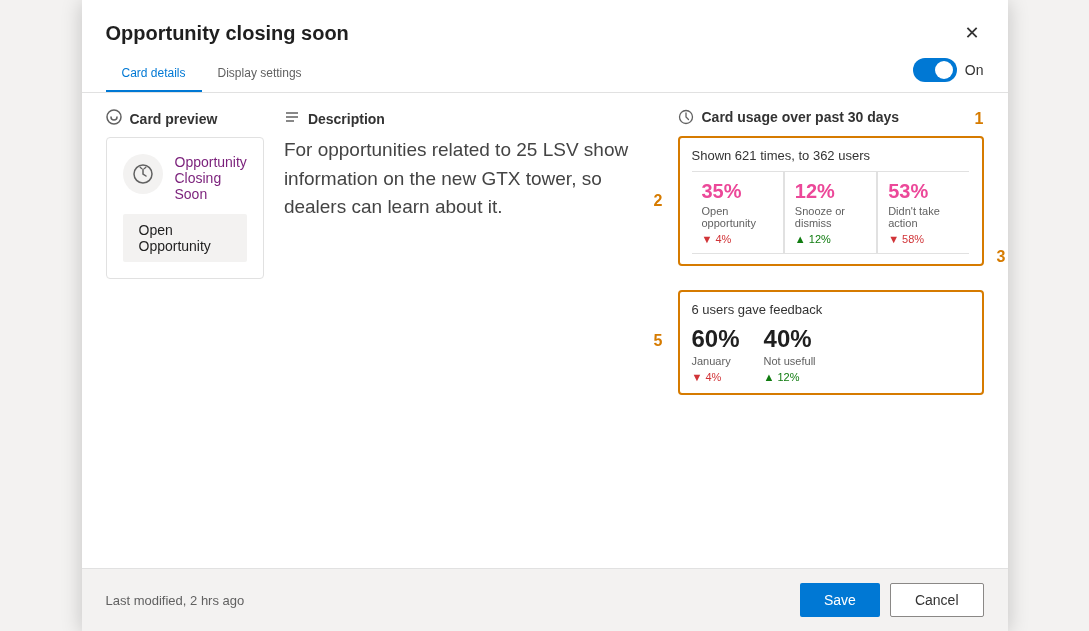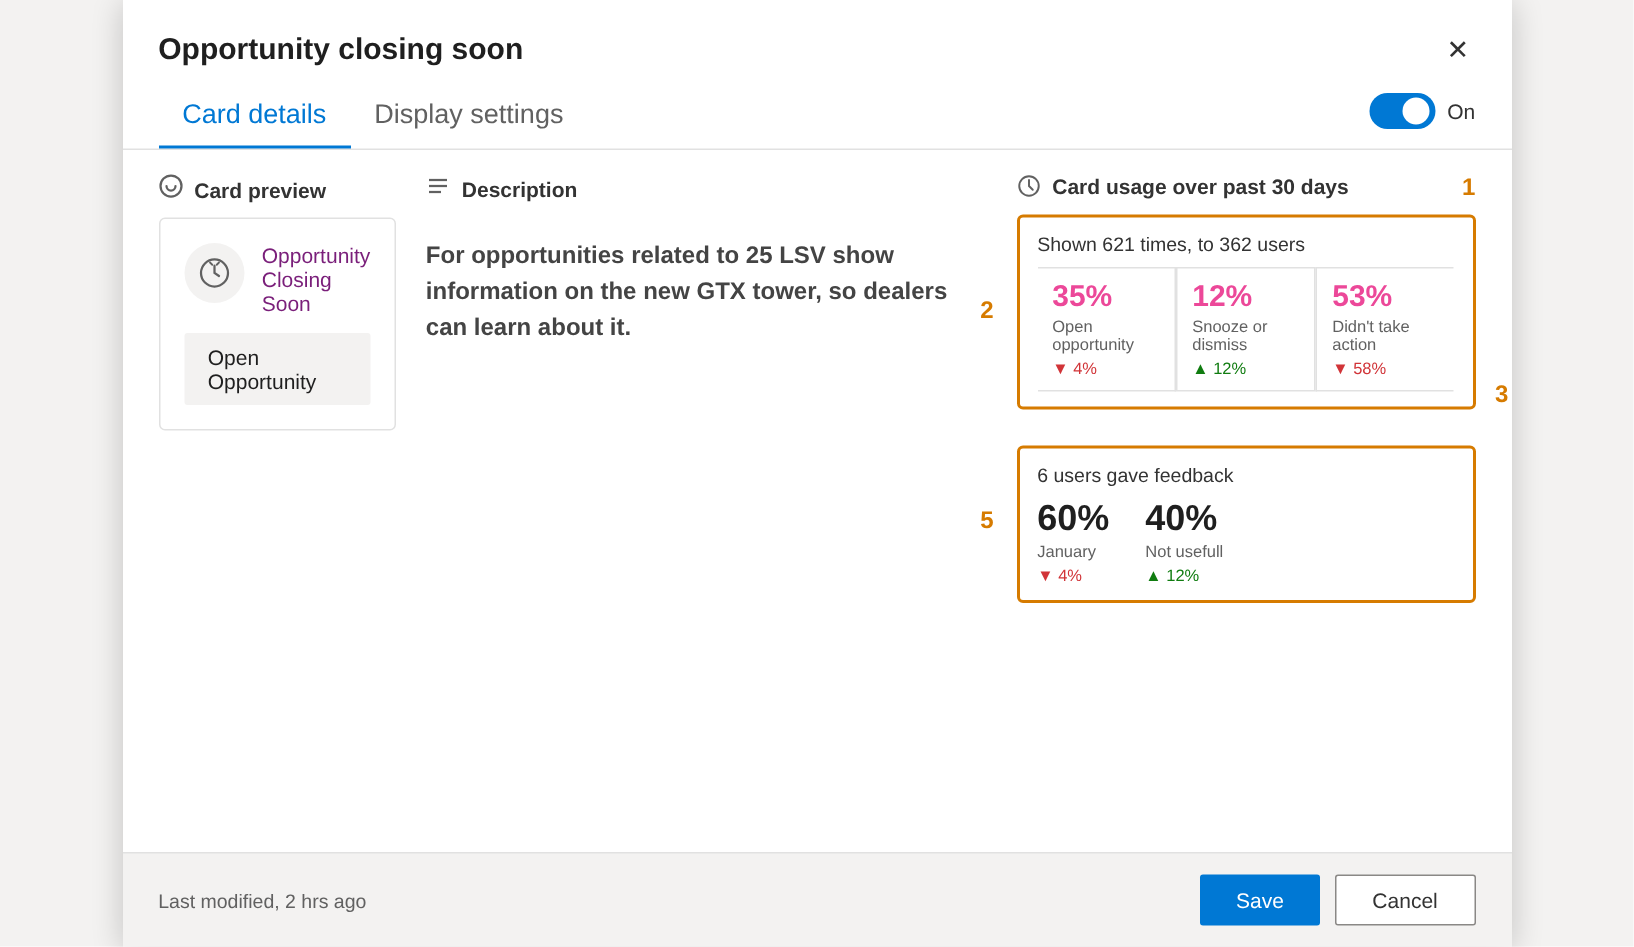--- a/index.html
+++ b/index.html
@@ -3,44 +3,44 @@
   <meta charset="utf-8">
   <style>
     * { box-sizing: border-box; margin: 0; padding: 0; }
     body { font-family: 'Segoe UI', Arial, sans-serif; background: #f3f2f1; width: 1089px; height: 631px; display: flex; align-items: center; justify-content: center; }
     .modal { background: #fff; width: 926px; height: 631px; display: flex; flex-direction: column; box-shadow: 0 2px 20px rgba(0,0,0,0.2); position: relative; }
     .modal-header { display: flex; align-items: center; justify-content: space-between; padding: 18px 24px 0 24px; }
     .modal-title { font-size: 20px; font-weight: 600; color: #1f1f1f; }
     .close-btn { background: none; border: none; cursor: pointer; color: #333; font-size: 18px; padding: 4px; }
     .tabs { display: flex; align-items: center; justify-content: space-between; padding: 0 24px; border-bottom: 1px solid #e1e1e1; margin-top: 8px; }
     .tabs-left { display: flex; }
-    .tab { padding: 10px 16px; font-size: 18px; cursor: pointer; color: #616161; border-bottom: 2px solid transparent; }
+    .tab { padding: 10px 16px; font-size: 12px; cursor: pointer; color: #616161; border-bottom: 2px solid transparent; }
     .tab.active { color: #0078d4; border-bottom: 2px solid #0078d4; font-weight: 500; }
     .tabs-right { display: flex; align-items: center; gap: 8px; padding-bottom: 8px; }
     .toggle-label { font-size: 14px; color: #333; }
     .toggle { position: relative; width: 44px; height: 24px; }
     .toggle-track { background: #0078d4; border-radius: 12px; width: 44px; height: 24px; display: block; cursor: pointer; }
     .toggle-thumb { position: absolute; top: 3px; right: 4px; width: 18px; height: 18px; background: #fff; border-radius: 50%; }
     .modal-body { display: flex; flex: 1; padding: 16px 24px; gap: 32px; overflow: hidden; }
     .left-panel { flex: 0 0 540px; display: flex; flex-direction: row; gap: 20px; }
     .right-panel { flex: 1; display: flex; flex-direction: column; gap: 12px; }
     .section-header { display: flex; align-items: center; gap: 8px; font-size: 14px; font-weight: 600; color: #333; margin-bottom: 8px; }
     .section-icon { color: #616161; font-size: 16px; }
     .card-preview-box { border: 1px solid #e1e1e1; border-radius: 4px; padding: 16px; display: flex; flex-direction: column; gap: 12px; }
     .card-top { display: flex; align-items: flex-start; gap: 12px; }
     .card-icon-circle { width: 40px; height: 40px; border-radius: 50%; background: #f3f2f1; display: flex; align-items: center; justify-content: center; flex-shrink: 0; }
     .card-icon-circle svg { color: #616161; }
     .card-info { display: flex; flex-direction: column; gap: 2px; }
     .card-title-text { color: #7a1f7a; font-size: 14px; font-weight: 500; }
     .card-subtitle { font-size: 14px; font-weight: 600; color: #1f1f1f; }
     .card-description { font-size: 13px; color: #444; }
     .card-action-btn { background: #f3f2f1; border: none; padding: 8px 16px; font-size: 14px; color: #1f1f1f; cursor: pointer; text-align: left; border-radius: 2px; }
-    .desc-section { display: flex; flex-direction: column; gap: 24px; }
+    .desc-section { display: flex; flex-direction: column; gap: 8px; }
     .desc-header { display: flex; align-items: center; gap: 8px; font-size: 14px; font-weight: 600; color: #333; }
-    .desc-text { font-size: 16px; color: #444; line-height: 1.5; font-weight: bold; }
+    .desc-text { font-size: 19px; color: #444; line-height: 1.5; }
     
     .usage-header { display: flex; align-items: center; justify-content: space-between; margin-bottom: 4px; }
     .usage-title { display: flex; align-items: flex-start; gap: 8px; font-size: 14px; font-weight: 600; color: #333; }
     .annotation-number { color: #d67b00; font-size: 16px; font-weight: 600; }
     .stat-cell { flex: 1; border: 1px solid #e1e1e1; padding: 8px 10px; }
     .stat-cell:first-child { border-left: none; }
     .stat-cell:last-child { border-right: none; }
     .stat-pct { font-size: 20px; font-weight: 600; color: #ec4899; }
     .stat-label { font-size: 11px; color: #616161; margin-top: 2px; }
     .stat-change { font-size: 11px; margin-top: 4px; display: flex; align-items: center; gap: 2px; }

